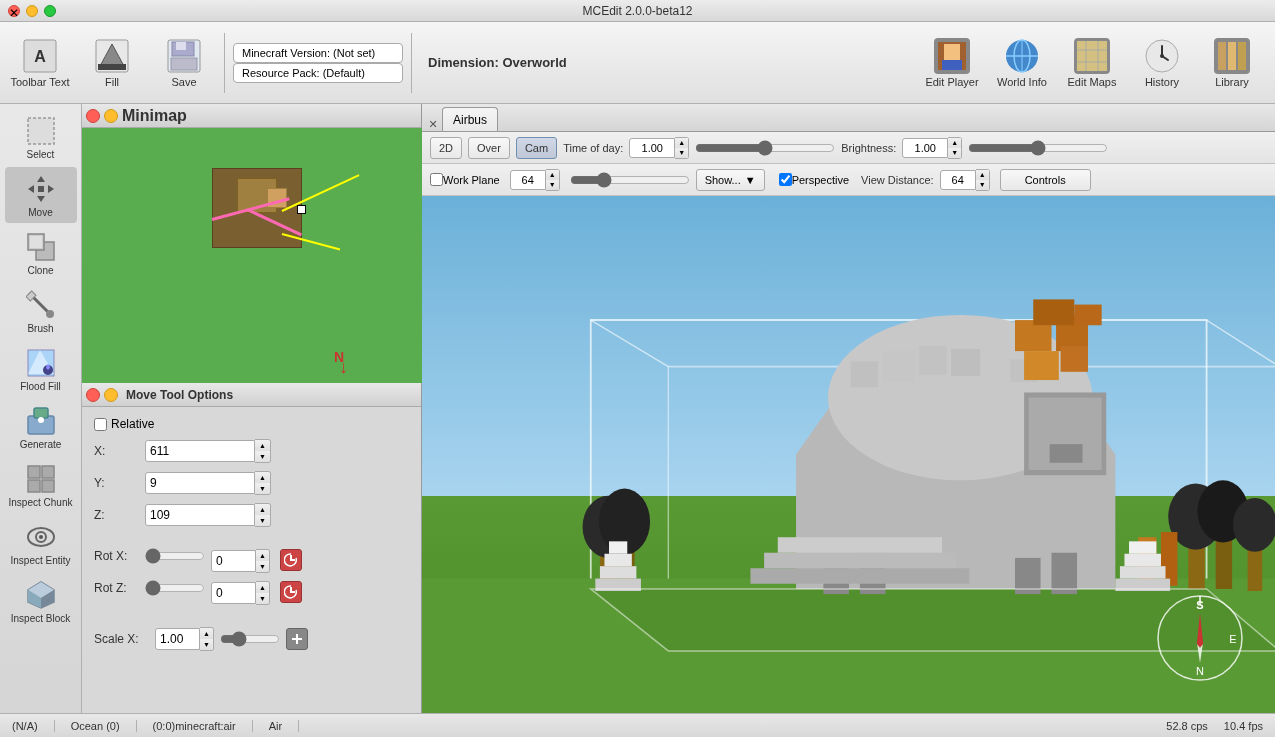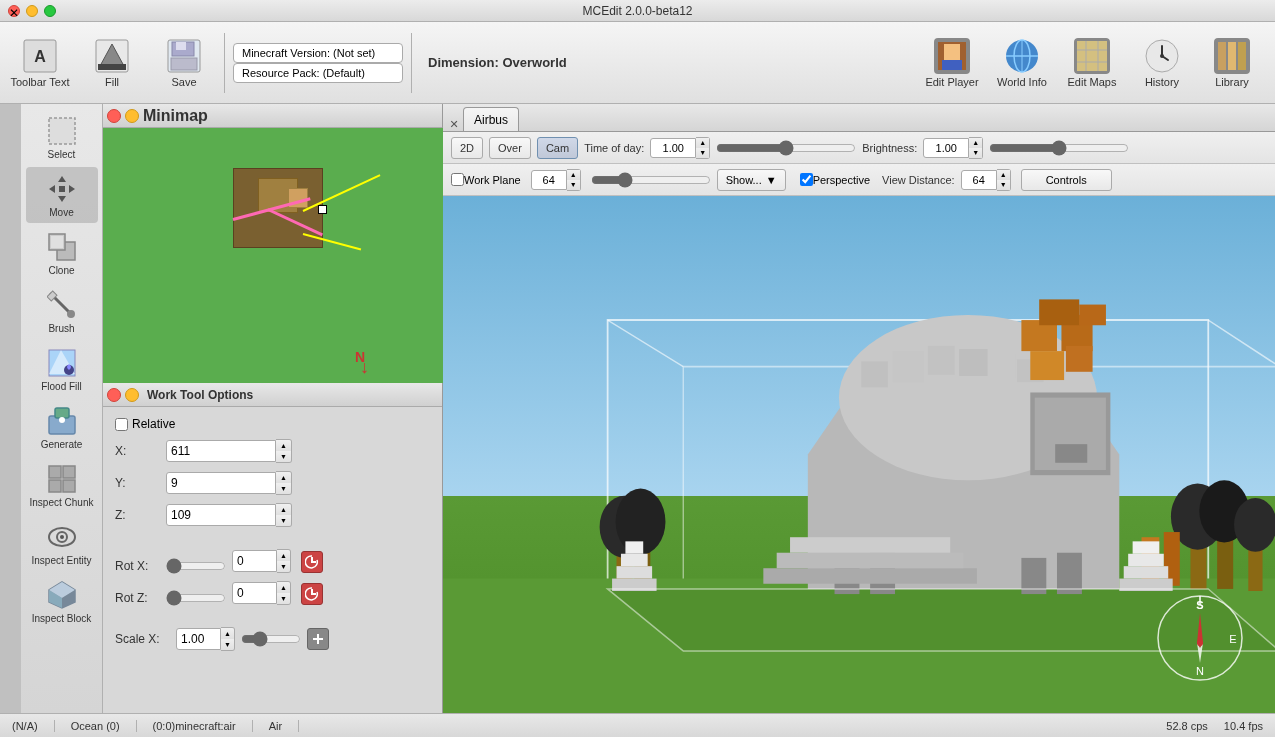--- a/index.html
+++ b/index.html
@@ -155,21 +155,20 @@
     #left-sidebar {
       width: 82px;
       background: linear-gradient(to bottom, #e8e8e8, #d5d5d5);
       border-right: 1px solid #b0b0b0;
       display: flex;
       flex-direction: column;
       align-items: center;
       padding: 4px 0;
       gap: 0;
       overflow-y: auto;
-      margin-left: 21px;
     }
     .tool-btn {
       display: flex;
       flex-direction: column;
       align-items: center;
       justify-content: center;
       width: 72px;
       height: 56px;
       background: transparent;
       border: none;
@@ -317,21 +316,21 @@
       display: flex;
       align-items: center;
       gap: 4px;
     }
     .checkbox-row input[type=checkbox] {
       width: 13px; height: 13px;
     }
 
     .rot-row {
       display: flex;
-      align-items: flex-end;
+      align-items: flex-start;
       gap: 6px;
     }
     .rot-label {
       font-size: 12px;
       color: #333;
       width: 45px;
     }
     .rot-slider {
       width: 60px;
       height: 14px;
@@ -870,21 +869,21 @@
 
         <div style="position:absolute; bottom:18px; left:252px; color:#cc3333; font-size:14px; font-weight:bold;">N</div>
         <div style="position:absolute; bottom:5px; left:257px; color:#cc3333; font-size:18px;">↓</div>
       </div>
     </div>
 
     <div id="options-panel">
       <div id="options-titlebar">
         <div class="panel-close-btn">✕</div>
         <div class="panel-min-btn"></div>
-        <span id="options-title">Work Tool Options</span>
+        <span id="options-title">Move Tool Options</span>
       </div>
       <div id="options-content">
 
         <div class="checkbox-row">
           <input type="checkbox" id="relative-check" style="">
           <label for="relative-check">Relative</label>
         </div>
 
         <div class="option-row">
           <span class="option-label">X:</span>

